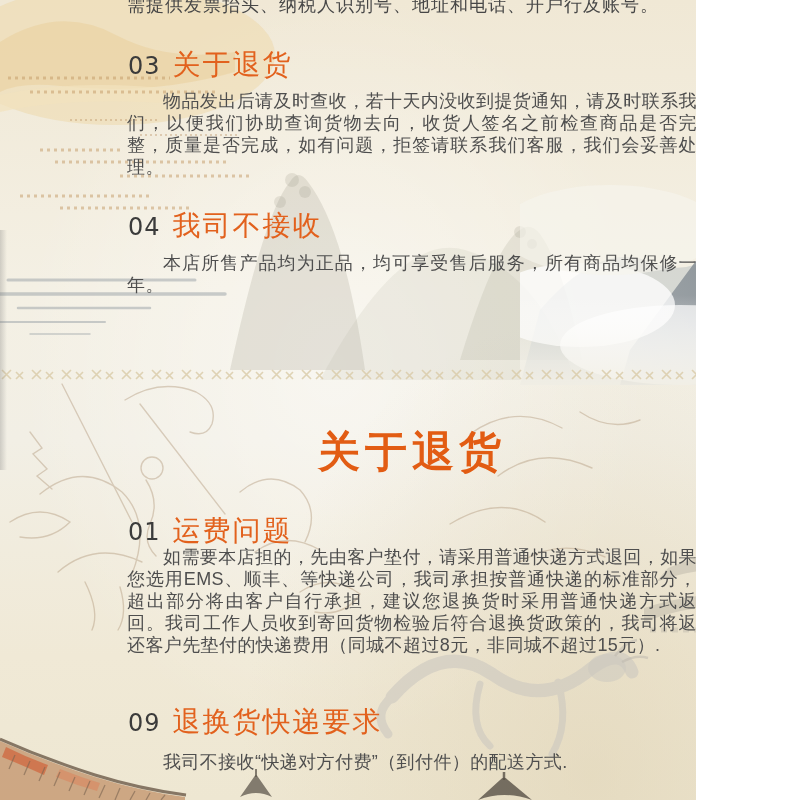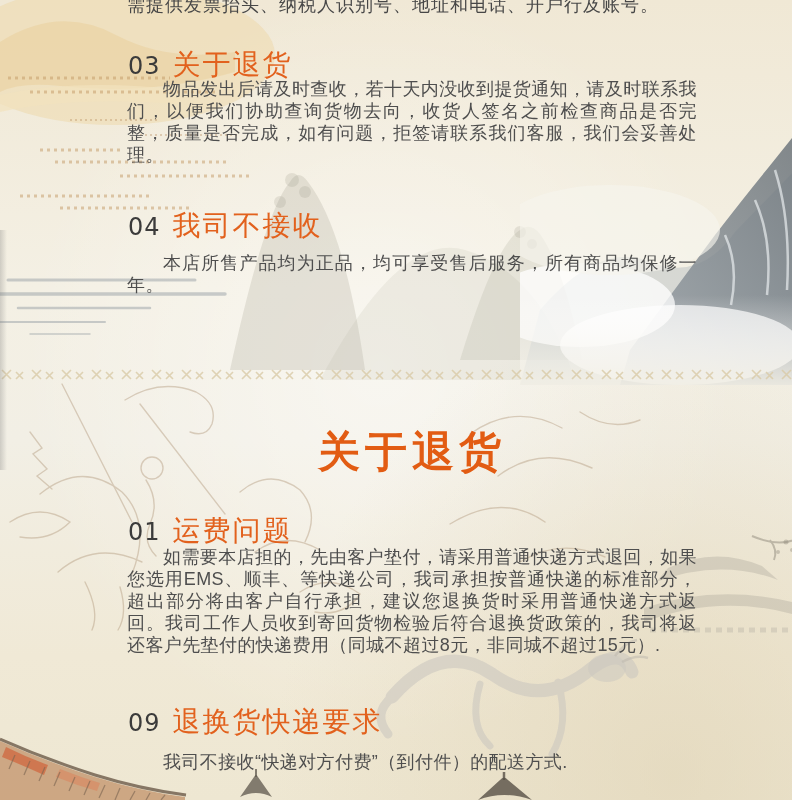--- a/index.html
+++ b/index.html
@@ -1,17 +1,17 @@
 <!DOCTYPE html>
 <html><head>
 <meta charset="utf-8">
 <style>
   html,body { margin:0; padding:0; }
   .page {
-    position:relative; width:792px; height:800px; overflow:hidden;
+    position:relative; width:696px; height:800px; overflow:hidden;
     font-family:"Liberation Sans", sans-serif;
     background:
       radial-gradient(ellipse at 85% 97%, rgba(222,209,178,.55), transparent 42%),
       radial-gradient(ellipse at 48% 46%, rgba(255,255,255,.45), transparent 62%),
       linear-gradient(180deg,#f0e8d5 0%,#f4f0e4 36%,#f2efe5 55%,#f0e9d6 82%,#eee7d2 100%);
   }
   .deco { position:absolute; pointer-events:none; }
   .txt { position:absolute; margin:0; color:#4e4e4e; }
   .clipped-line { top:-7px; left:127px; font-size:18px; line-height:24px; letter-spacing:1px; color:#474747; }
   .body {
@@ -200,21 +200,21 @@
 
   <div class="edge-shadow"></div>
 
   <p class="txt clipped-line">需提供发票抬头、纳税人识别号、地址和电话、开户行及账号。</p>
 
   <section>
     <h2 class="sec-head" style="top:51px">
       <span class="num">03</span>
       <span class="ttl">关于退货</span>
     </h2>
-    <p class="txt body" style="top:78px">物品发出后请及时查收，若十天内没收到提货通知，请及时联系我们，以便我们协助查询货物去向，收货人签名之前检查商品是否完整，质量是否完成，如有问题，拒签请联系我们客服，我们会妥善处理。</p>
+    <p class="txt body" style="top:90px">物品发出后请及时查收，若十天内没收到提货通知，请及时联系我们，以便我们协助查询货物去向，收货人签名之前检查商品是否完整，质量是否完成，如有问题，拒签请联系我们客服，我们会妥善处理。</p>
   </section>
 
   <section>
     <h2 class="sec-head" style="top:212px">
       <span class="num">04</span>
       <span class="ttl">我司不接收</span>
     </h2>
     <p class="txt body" style="top:252px">本店所售产品均为正品，均可享受售后服务，所有商品均保修一年。</p>
   </section>
 

